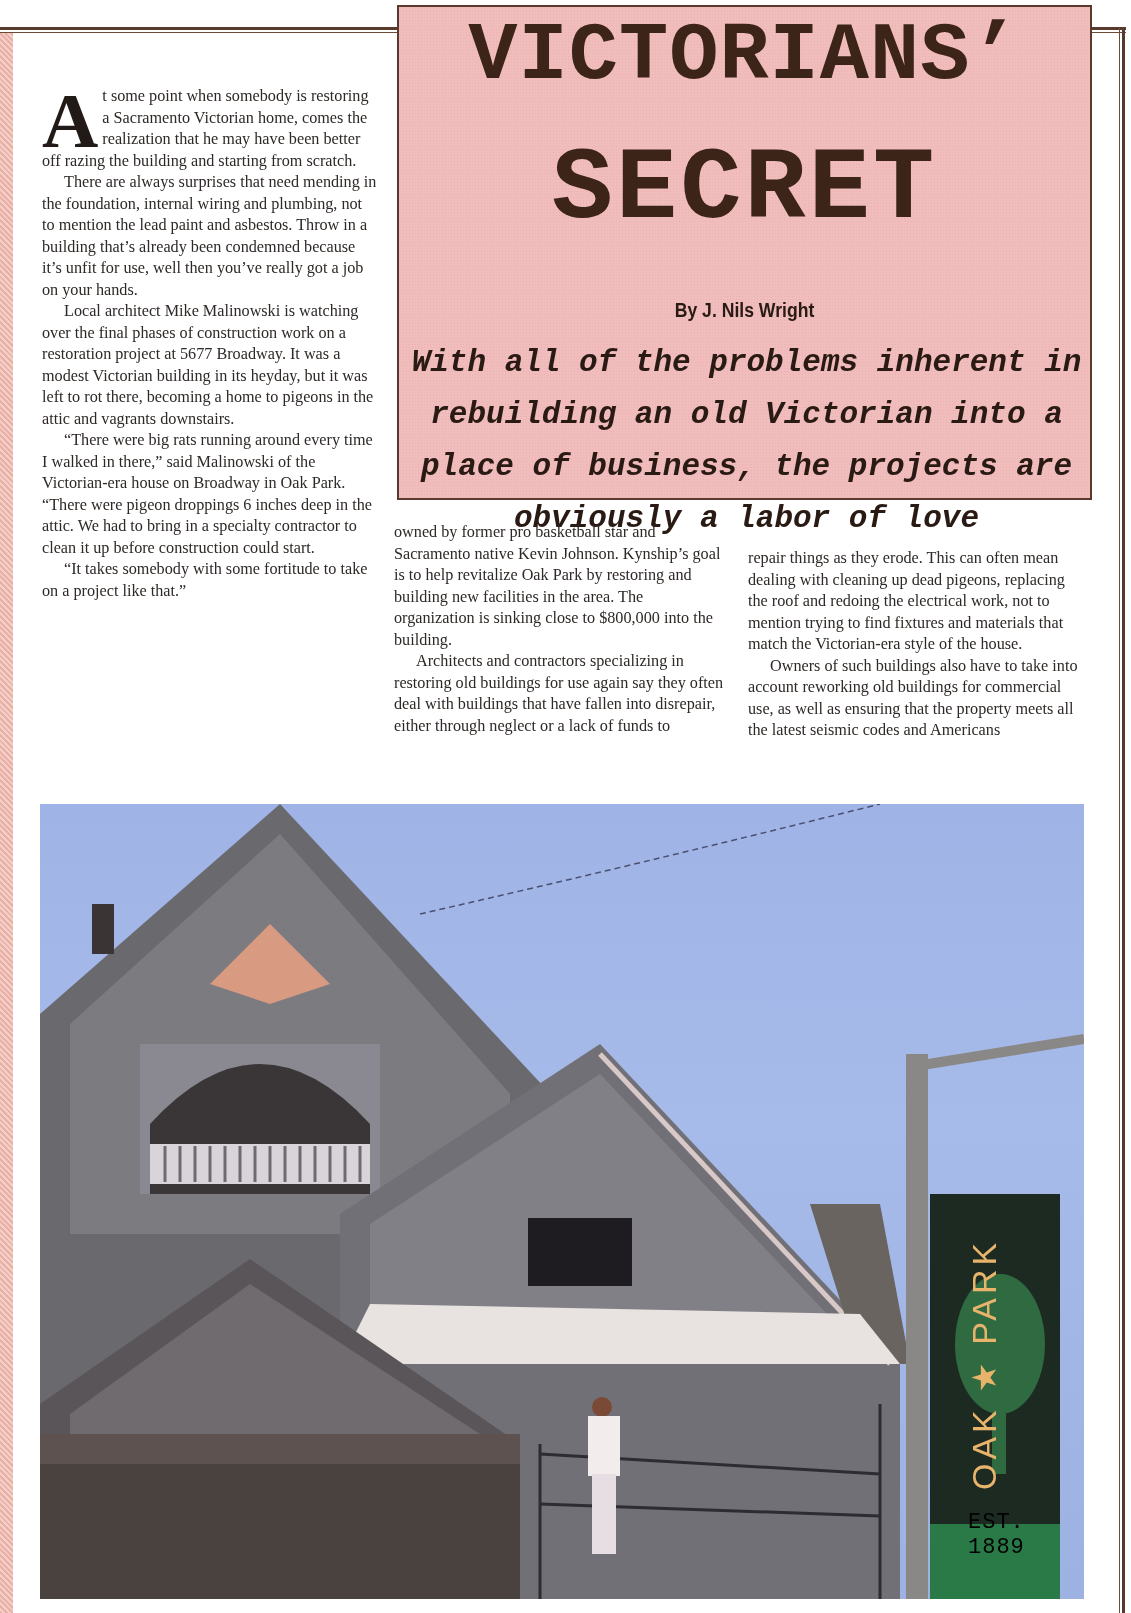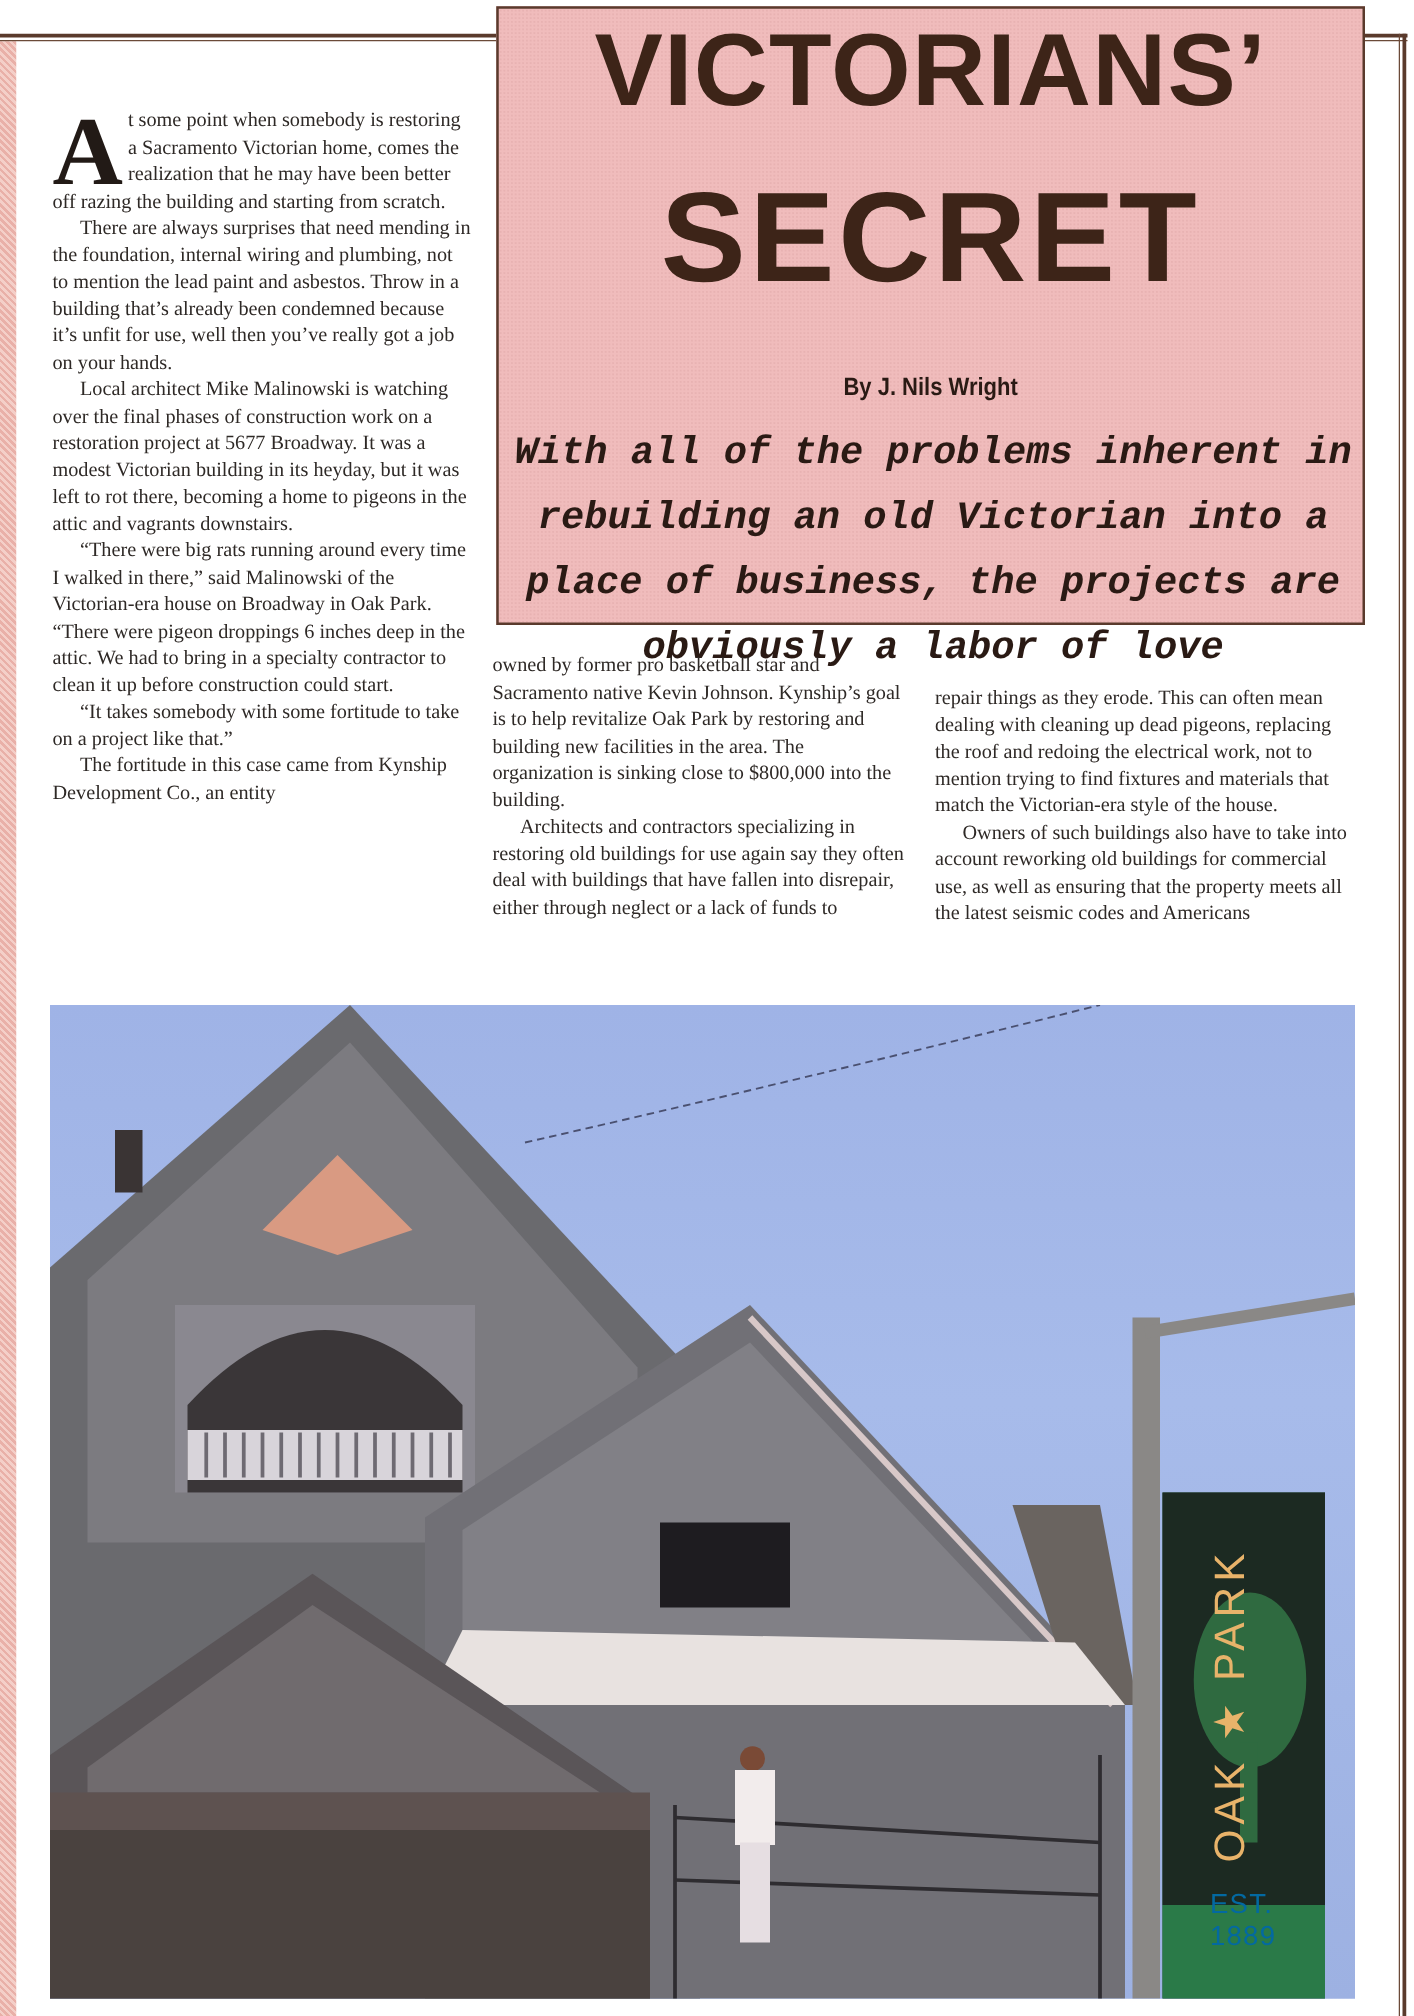--- a/index.html
+++ b/index.html
@@ -16,21 +16,21 @@
   .left-strip { position: absolute; left: 0; top: 33px; width: 13px; height: 1580px;
     background: repeating-linear-gradient(45deg, #e9b0a8 0 2px, #f4cfc8 2px 4px); }
 
   
   .title-box { position: absolute; left: 397px; top: 5px; width: 695px; height: 495px;
     background: #f0bcbc;
     background-image: radial-gradient(rgba(160,90,90,0.10) 1px, transparent 1px);
     background-size: 3px 3px;
     border: 2px solid #5a3a2c; }
   .headline { position: absolute; left: 0; width: 100%; text-align: center; color: #3d2418;
-    font-family: Liberation Sans, sans-serif; font-weight: bold; letter-spacing: 1px; }
+    font-family: Liberation Mono, monospace; font-weight: bold; letter-spacing: 1px; }
   .headline.l1 { top: 0px; font-size: 82px; line-height: 100px; }
   .headline.l2 { top: 96px; font-size: 102px; line-height: 118px; letter-spacing: 3px; margin-top: 28px; }
   .byline { position: absolute; top: 292px; left: 0; width: 100%; text-align: center;
     font-family: "Liberation Sans", "DejaVu Sans", sans-serif; font-weight: bold; font-size: 20px;
     color: #2a1a14; transform: scaleX(0.88); }
   .deck { position: absolute; top: 330px; left: 10px; width: 675px; text-align: center;
     font-family: Liberation Mono, monospace; font-style: italic; font-weight: bold;
     font-size: 31px; line-height: 52px; color: #2a1a14; }
 
   
@@ -44,22 +44,22 @@
     color: #221a16; font-weight: bold; }
 
   
   .photo { position: absolute; left: 40px; top: 804px; width: 1044px; height: 795px; overflow: hidden;
     background: linear-gradient(180deg, #9fb3e6 0%, #a7bbea 40%, #9db1e2 100%); }
   .photo svg { position: absolute; left: 0; top: 0; }
   .banner-text { position: absolute; left: 964px; top: 1250px; width: 40px; height: 260px;
     color: #e8b36a; font-family: "Liberation Sans", "DejaVu Sans", sans-serif; font-size: 34px;
     letter-spacing: 4px; white-space: nowrap; transform-origin: left top;
     transform: translate(0, 240px) rotate(-90deg); }
-  .banner-est { position: absolute; left: 968px; top: 1510px; width: 100px; color: #0369a1;
-    font-family: Liberation Sans, sans-serif; font-size: 22px; letter-spacing: 1px; }
+  .banner-est { position: absolute; left: 968px; top: 1510px; width: 100px; color: #000000;
+    font-family: Liberation Mono, monospace; font-size: 22px; letter-spacing: 1px; }
 </style>
 </head>
 <body>
 
 <div class="left-strip"></div>
 <div class="frame-top"></div>
 <div class="frame-top-right"></div>
 <div class="frame-right"></div>
 
 <div class="title-box">
@@ -68,21 +68,20 @@
   <div class="byline">By J. Nils Wright</div>
   <div class="deck">With all of the problems inherent in rebuilding an old Victorian into a place of business, the projects are obviously a labor of love</div>
 </div>
 
 <div class="col col-1">
   <p class="noindent"><span class="dropcap">A</span><span>t some point when somebody is restoring a Sacramento Victorian home, comes the realization that he may have been better off razing the building and starting from scratch.</span></p>
   <p>There are always surprises that need mending in the foundation, internal wiring and plumbing, not to mention the lead paint and asbestos. Throw in a building that’s already been condemned because it’s unfit for use, well then you’ve really got a job on your hands.</p>
   <p>Local architect Mike Malinowski is watching over the final phases of construction work on a restoration project at 5677 Broadway. It was a modest Victorian building in its heyday, but it was left to rot there, becoming a home to pigeons in the attic and vagrants downstairs.</p>
   <p>“There were big rats running around every time I walked in there,” said Malinowski of the Victorian-era house on Broadway in Oak Park. “There were pigeon droppings 6 inches deep in the attic. We had to bring in a specialty contractor to clean it up before construction could start.</p>
   <p>“It takes somebody with some fortitude to take on a project like that.”</p>
-  <p>The fortitude in this case came from Kynship Development Co., an entity</p>
 </div>
 
 <div class="col col-2">
   <p class="noindent">owned by former pro basketball star and Sacramento native Kevin Johnson. Kynship’s goal is to help revitalize Oak Park by restoring and building new facilities in the area. The organization is sinking close to $800,000 into the building.</p>
   <p>Architects and contractors specializing in restoring old buildings for use again say they often deal with buildings that have fallen into disrepair, either through neglect or a lack of funds to</p>
 </div>
 
 <div class="col col-3">
   <p class="noindent">repair things as they erode. This can often mean dealing with cleaning up dead pigeons, replacing the roof and redoing the electrical work, not to mention trying to find fixtures and materials that match the Victorian-era style of the house.</p>
   <p>Owners of such buildings also have to take into account reworking old buildings for commercial use, as well as ensuring that the property meets all the latest seismic codes and Americans</p>

